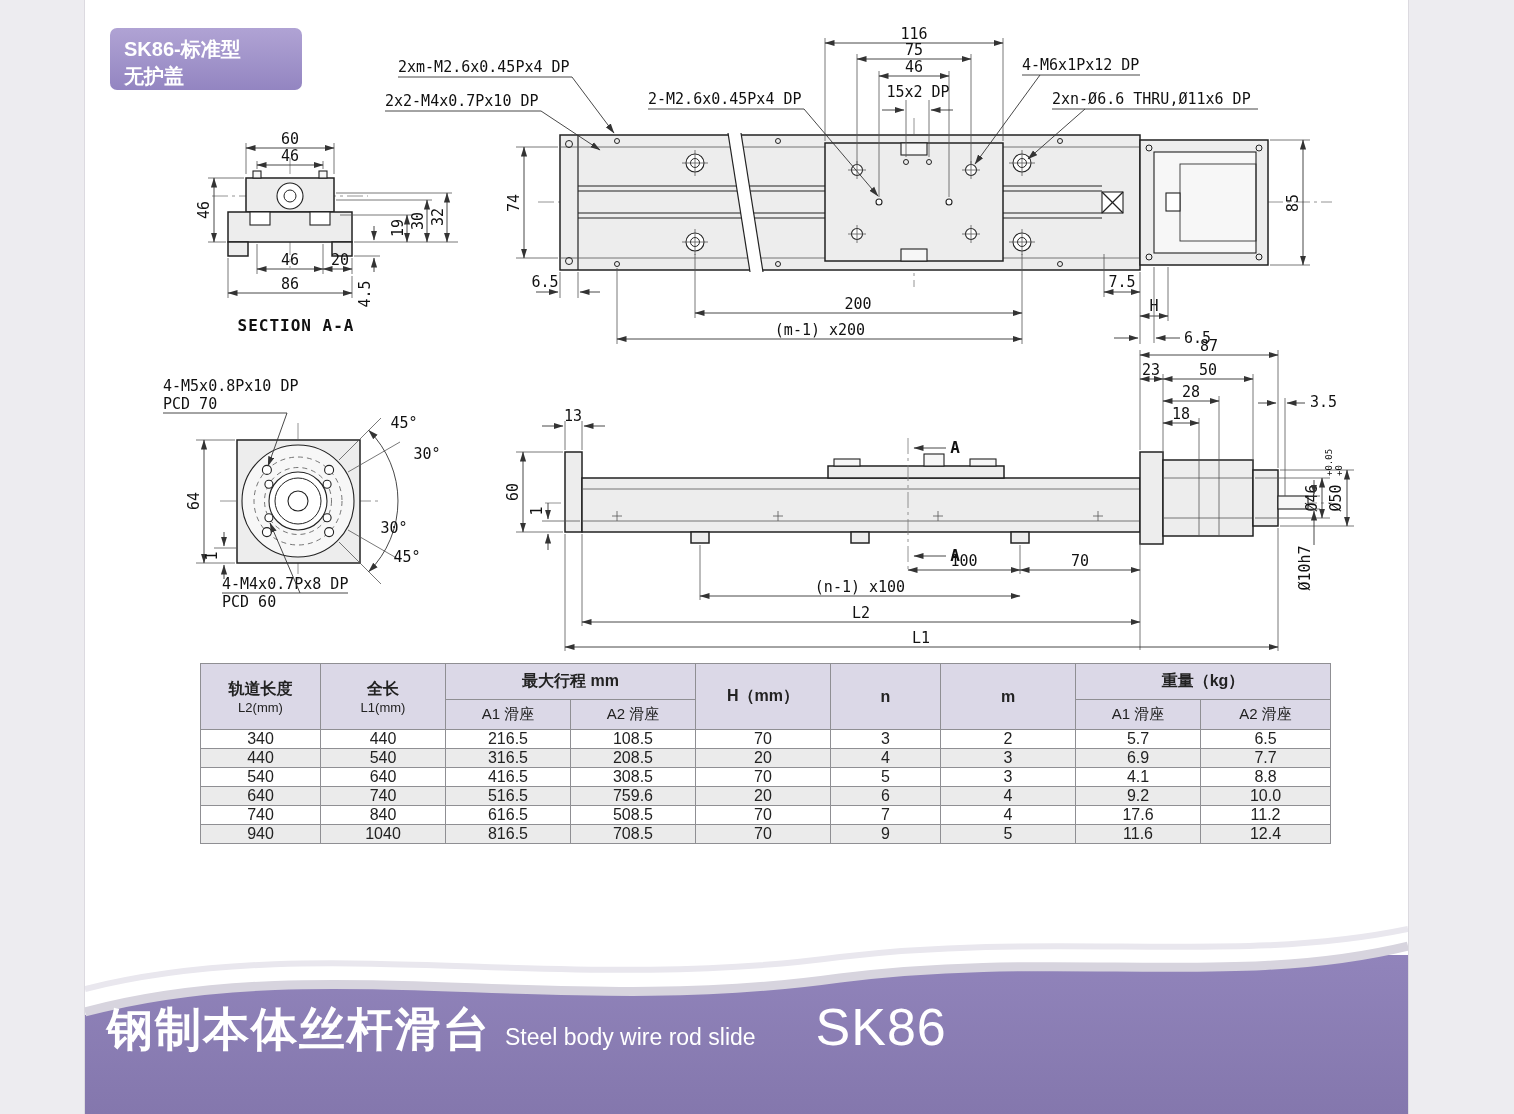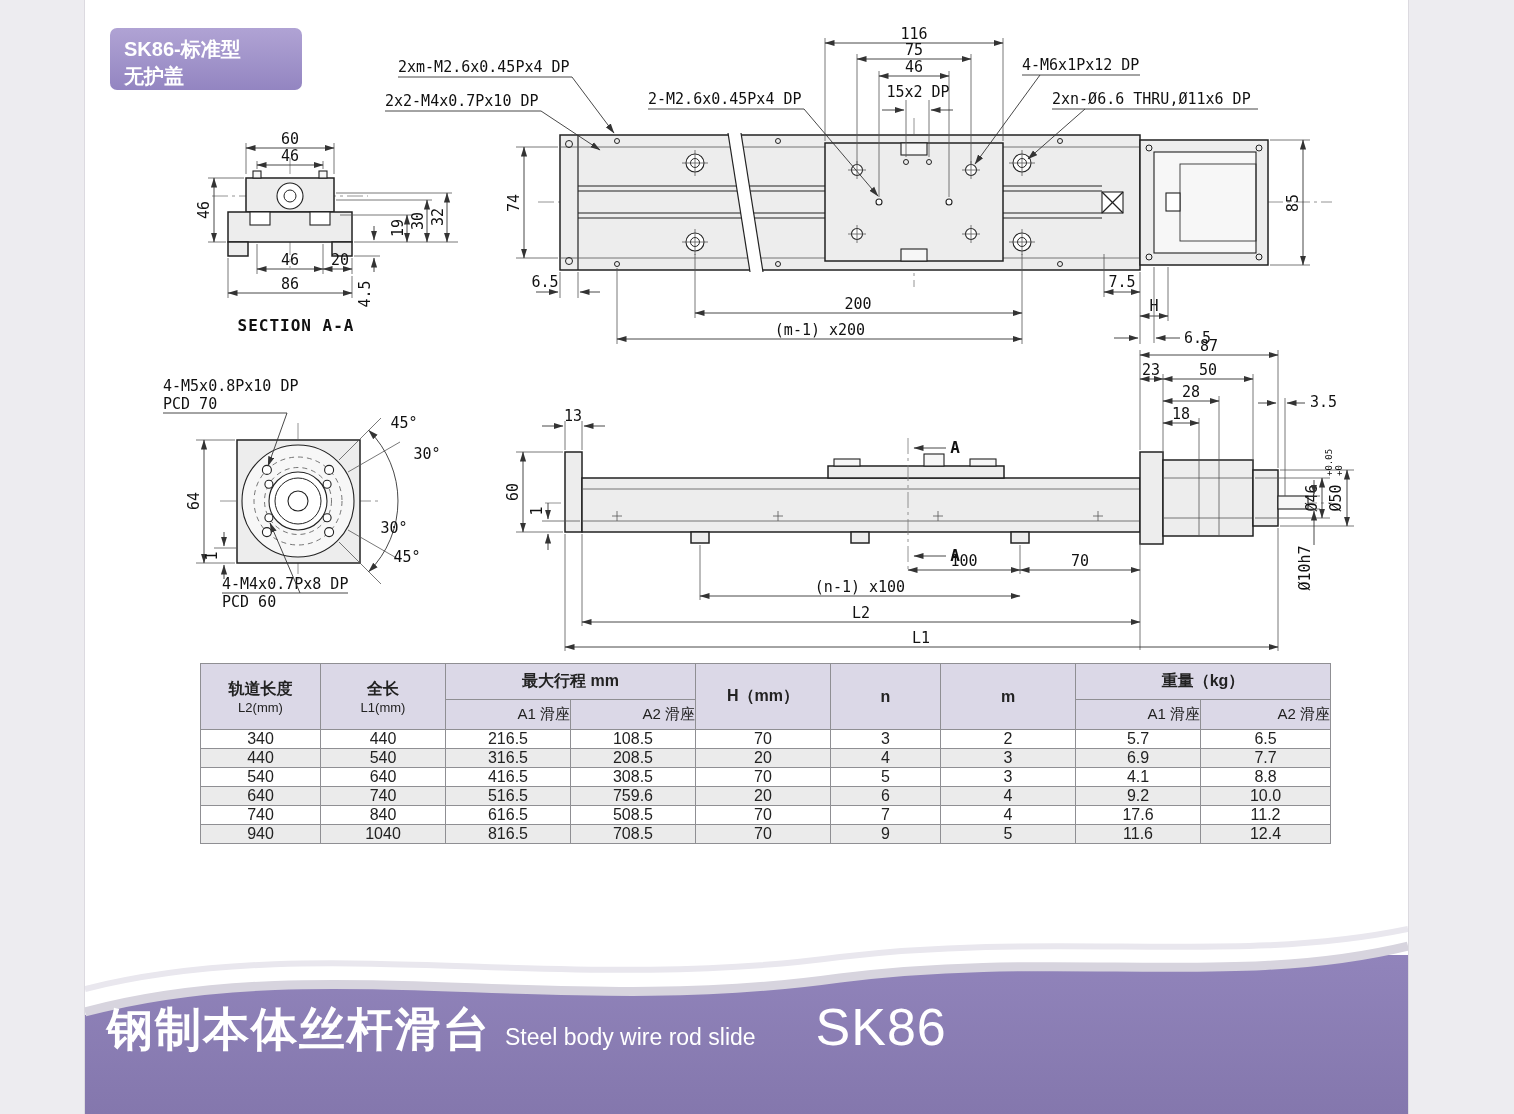--- a/index.html
+++ b/index.html
@@ -32,21 +32,21 @@
   text.dl { text-anchor:start; }
   text.st { font-weight:bold; font-size:16px; letter-spacing:1px; }
   text.ab { font-weight:bold; font-size:16px; }
   text.tol { font-size:9px; }
 
   
   .spec-table { position:absolute; left:200px; top:663px; z-index:2; border-collapse:collapse; table-layout:fixed; }
   .spec-table th, .spec-table td { border:1px solid #8f8f93; text-align:center; vertical-align:middle; color:#222; }
   .spec-table thead th { background:#dbd8e7; font-size:16px; font-weight:bold; }
   .spec-table thead tr.main th { height:36px; }
-  .spec-table thead tr.sub th { height:30px; font-weight:normal; font-size:15px;text-align:right; }
+  .spec-table thead tr.sub th { height:30px; font-weight:normal; font-size:15px; }
   .spec-table thead .h2 { font-weight:normal; font-size:13px; }
   .spec-table tbody td { height:14px; font-size:16px; background:#fff; }
   .spec-table tbody tr:nth-child(even) td { background:#ebebeb; }
 
   
   .banner { position:absolute; left:85px; top:955px; width:1323px; height:159px; z-index:2;
             background:linear-gradient(180deg,#9184bb,#8477ad); }
   .banner svg.swoosh { position:absolute; left:0; top:-36px; }
   .banner-text { position:absolute; left:22px; top:42px; display:flex; align-items:baseline; color:#fff; white-space:nowrap; }
   .t-cn { font-size:46px; font-weight:bold; letter-spacing:2px; }

